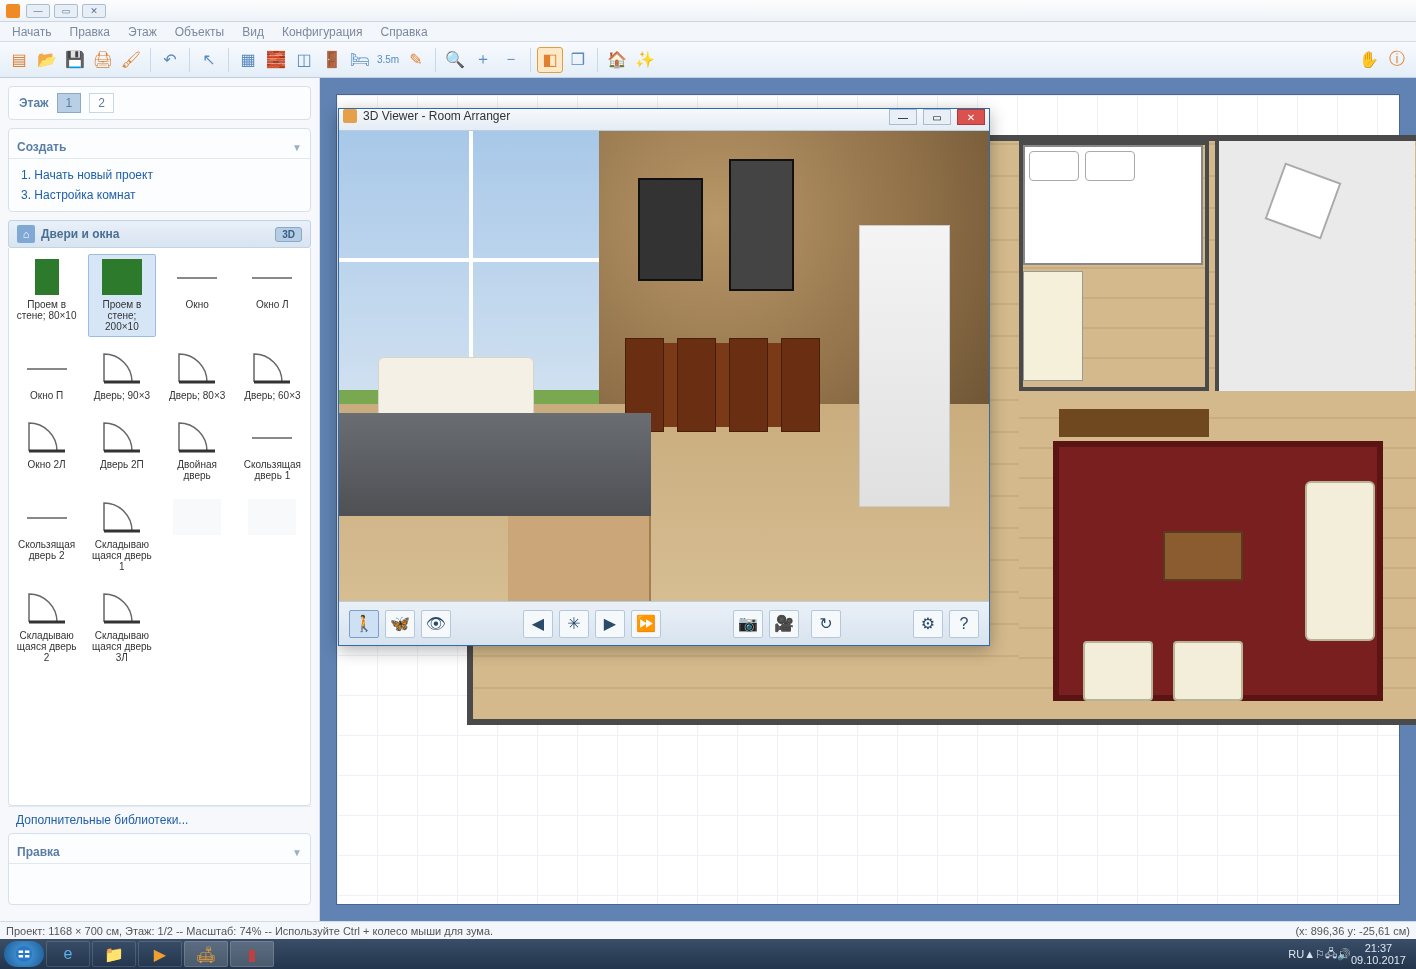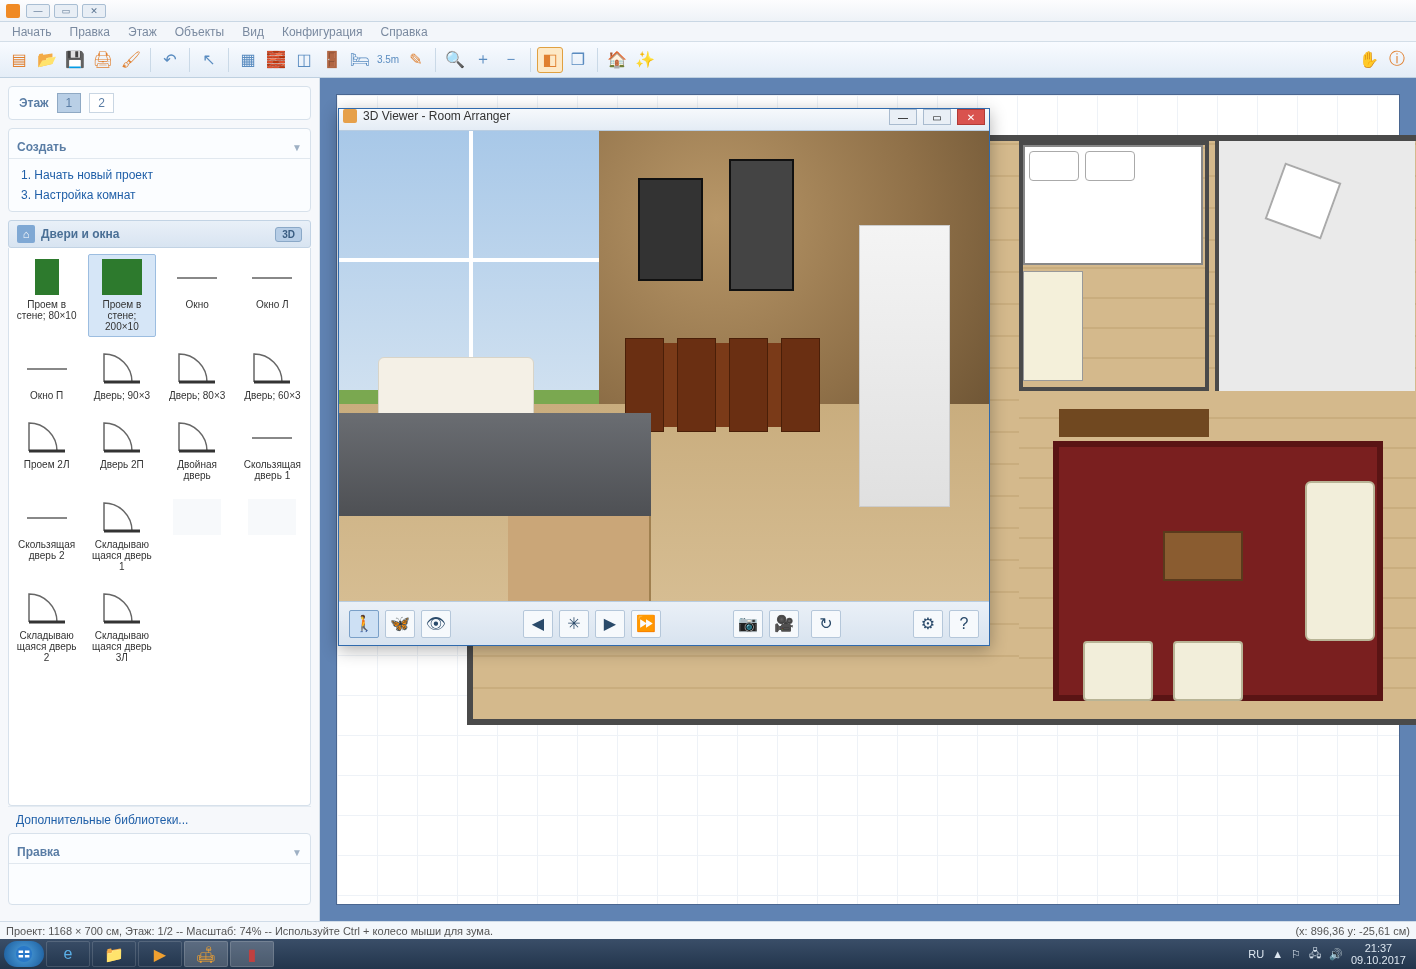--- a/index.html
+++ b/index.html
@@ -119,21 +119,21 @@
 
 .statusbar { height: 18px; background: #f3f7fb; border-top: 1px solid #d0dce8; display: flex; align-items: center; padding: 0 6px; font-size: 11px; color: #555; }
 .statusbar .filler { flex:1; }
 
 
 .taskbar { height: 30px; background: linear-gradient(#3a4e68,#22354c); display: flex; align-items: center; padding: 0 4px; gap: 2px; color:#dce6f0; font-size:11px; }
 .taskbar .start { width: 40px; height: 26px; background: radial-gradient(circle,#4fa3e0,#1a5a9a); border-radius: 14px; display:flex; align-items:center; justify-content:center; }
 .taskbar .start svg { width:18px; height:18px; }
 .taskbar .tbtn { width: 44px; height: 26px; border:1px solid rgba(255,255,255,0.15); border-radius:2px; display:flex; align-items:center; justify-content:center; font-size:16px; }
 .taskbar .tbtn.active { background: rgba(255,255,255,0.18); }
-.taskbar .tray { margin-left:auto; display:flex; align-items:center; gap:8px; padding-right:6px; }
+.taskbar .tray { margin-left:auto; display:flex; align-items:center; padding-right:6px; }
 .taskbar .clock { text-align:center; line-height:1.1; font-size:11px; }
 
 svg.arc-shape { width:40px; height:32px; }
 </style>
 </head>
 <body>
 
 <div class="titlebar">
   <div class="app-icon"></div>
   <div class="win-btns">
@@ -312,21 +312,21 @@
             </div>
             <div class="lib-label">Дверь; 60×3</div>
           </div>
           <div class="lib-item">
             <div class="lib-thumb arc">
               <svg class="arc-shape" viewBox="0 0 40 32">
                 <path d="M2 30 L2 2 A28 28 0 0 1 30 30" fill="none" stroke="#666" stroke-width="1.5"></path>
                 <line x1="2" y1="30" x2="38" y2="30" stroke="#333" stroke-width="3"></line>
               </svg>
             </div>
-            <div class="lib-label">Проем 2Л</div>
+            <div class="lib-label">Окно 2Л</div>
           </div>
           <div class="lib-item">
             <div class="lib-thumb arc">
               <svg class="arc-shape" viewBox="0 0 40 32">
                 <path d="M2 30 L2 2 A28 28 0 0 1 30 30" fill="none" stroke="#666" stroke-width="1.5"></path>
                 <line x1="2" y1="30" x2="38" y2="30" stroke="#333" stroke-width="3"></line>
               </svg>
             </div>
             <div class="lib-label">Дверь 2П</div>
           </div>

